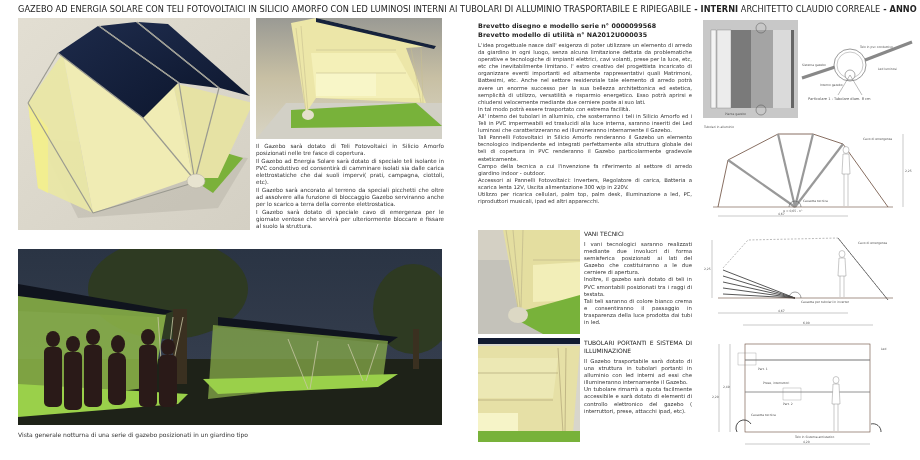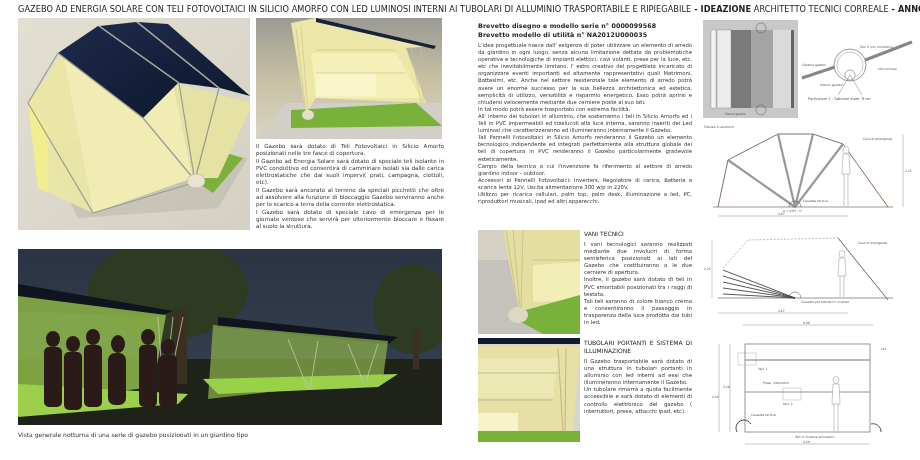--- a/index.html
+++ b/index.html
@@ -20,21 +20,21 @@
   .caption { position: absolute; left: 18px; top: 431px; font-size: 6px; color: #333; }
 
   .drawing { position: absolute; overflow: hidden; }
   .drawing svg { width: 100%; height: 100%; display: block; }
   .dlabel { font-family: "DejaVu Sans", sans-serif; font-size: 3px; fill: #555; }
 </style>
 </head>
 <body>
 
 <div class="title">
-  <span>GAZEBO AD ENERGIA SOLARE CON TELI FOTOVOLTAICI IN SILICIO AMORFO CON LED LUMINOSI INTERNI AI TUBOLARI DI ALLUMINIO TRASPORTABILE E RIPIEGABILE</span><b> - </b><b>IDEAZIONE</b><span> ARCHITETTO TECNICI CORREALE</span><b> - </b><b>ANNO DI IDEAZIONE</b>
+  <span>GAZEBO AD ENERGIA SOLARE CON TELI FOTOVOLTAICI IN SILICIO AMORFO CON LED LUMINOSI INTERNI AI TUBOLARI DI ALLUMINIO TRASPORTABILE E RIPIEGABILE</span><b> - </b><b>INTERNI</b><span> ARCHITETTO CLAUDIO CORREALE</span><b> - </b><b>ANNO DI IDEAZIONE</b>
 </div>
 
 <div class="render" style="left:18px; top:18px; width:232px; height:212px;">
   <svg viewBox="0 0 232 212" preserveAspectRatio="none">
     <rect width="232" height="212" fill="#dcd8cc"></rect>
     <rect width="232" height="212" fill="url(#bgA)" opacity="0.4"></rect>
     <defs>
       <linearGradient id="bgA" x1="0" y1="0" x2="1" y2="1">
           <stop offset="0" stop-color="#ece8dc"></stop>
           <stop offset="1" stop-color="#c8c4b8"></stop>

